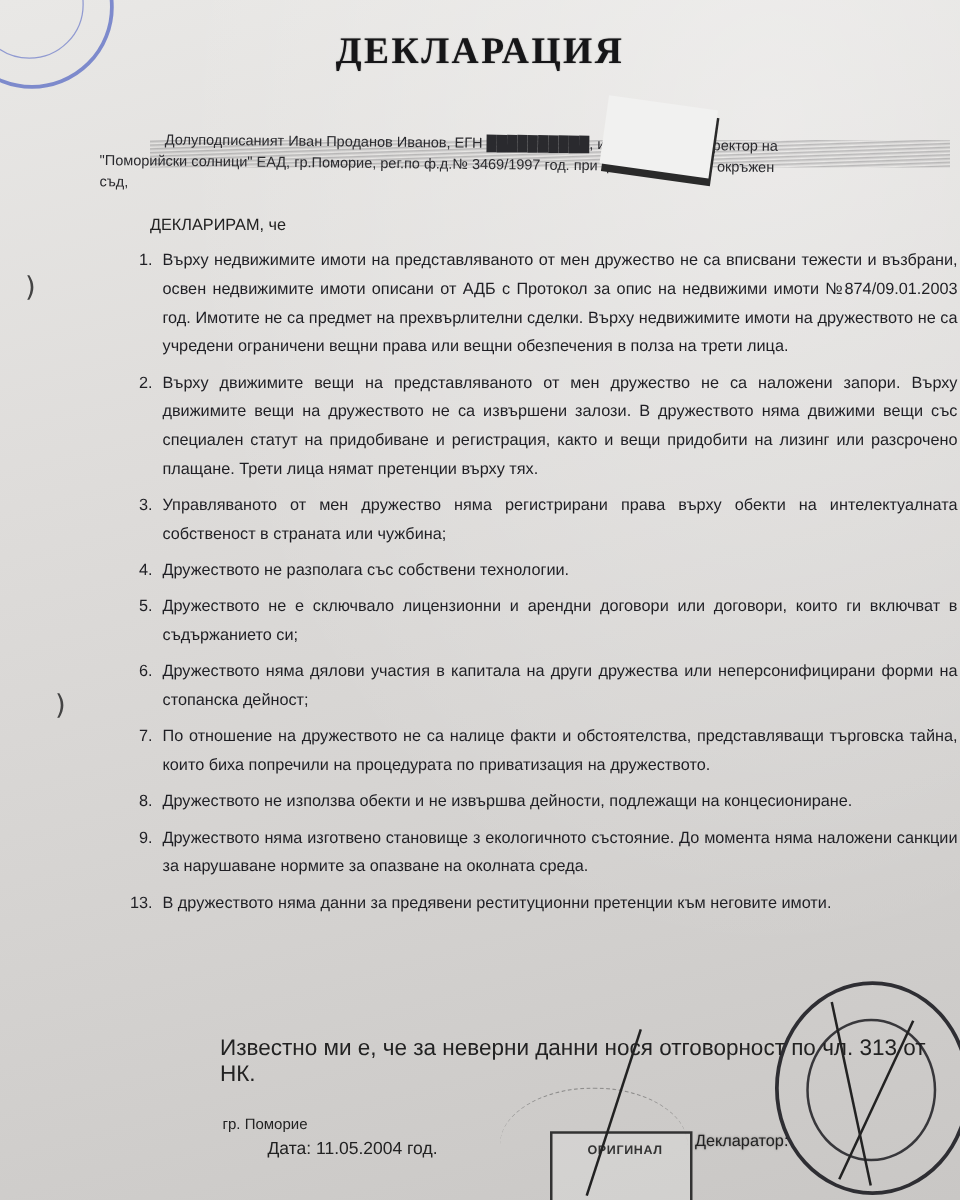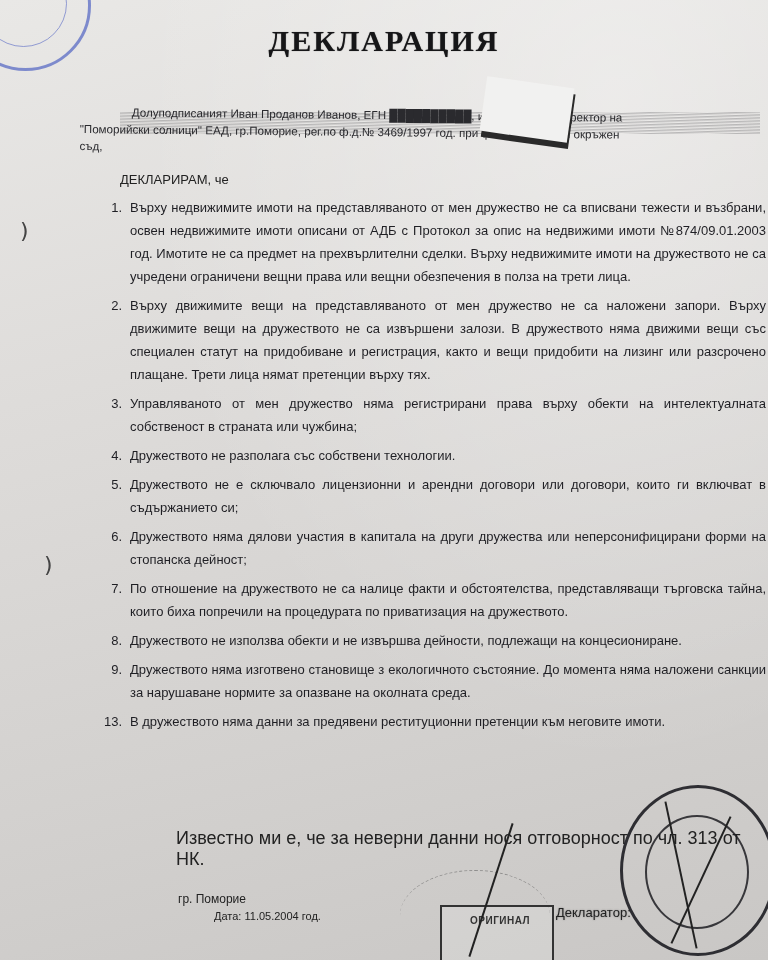--- a/index.html
+++ b/index.html
@@ -62,21 +62,21 @@
     .item .txt { display: block; text-align: justify; }
     .item.i3 .txt, .item.i4 .txt, .item.i5 .txt, .item.i6 .txt { }
     .aware {
       position: absolute; left: 176px; top: 828px;
       font-size: 18px; color: #222;
     }
     .city {
       position: absolute; left: 178px; top: 892px; font-size: 12px; color: #222;
     }
     .date {
-      position: absolute; left: 214px; top: 910px; font-size: 11px; color: #222;
+      position: absolute; left: 214px; top: 910px; font-size: 14px; color: #222;
     }
     .declarant {
       position: absolute; left: 556px; top: 905px; font-size: 13px; color: #222;
       text-shadow: 0 0 2px rgba(0,0,0,0.35);
     }
     .margin-mark {
       position: absolute; font-size: 22px; color: #444; font-family: "DejaVu Sans", sans-serif;
     }
     .stamp-blue {
       position: absolute; left: -40px; top: -60px; width: 125px; height: 125px;

